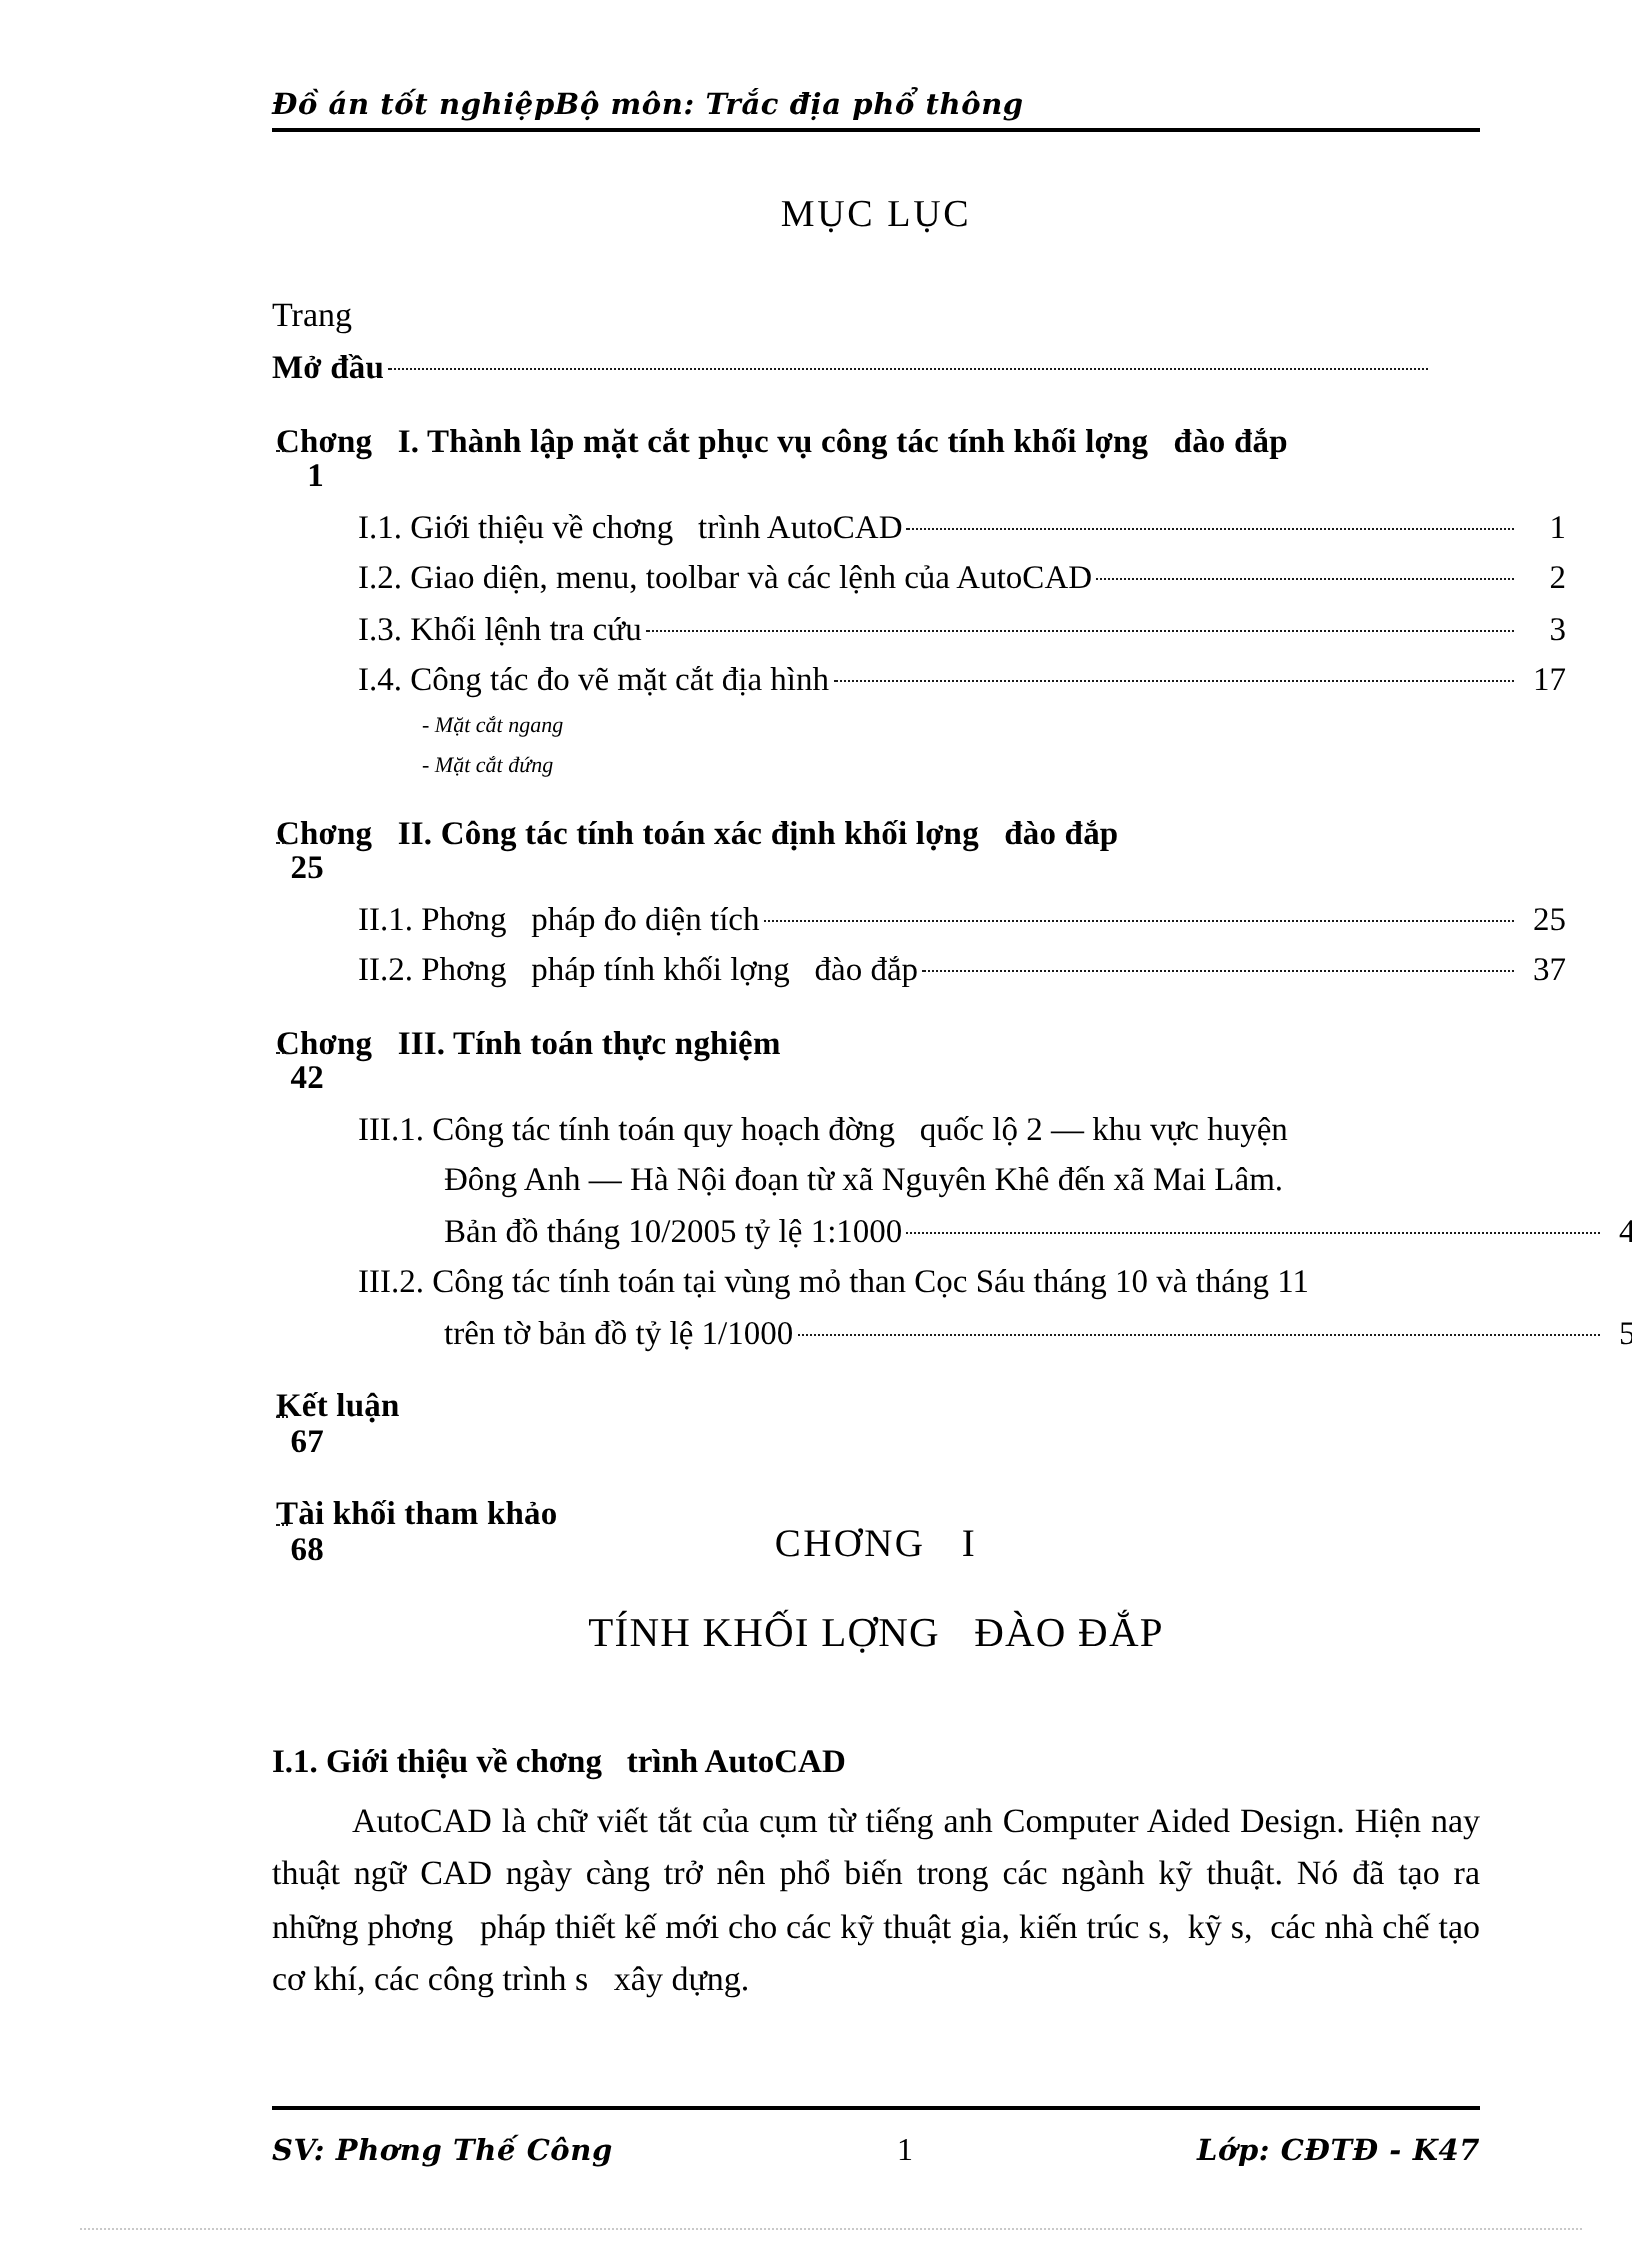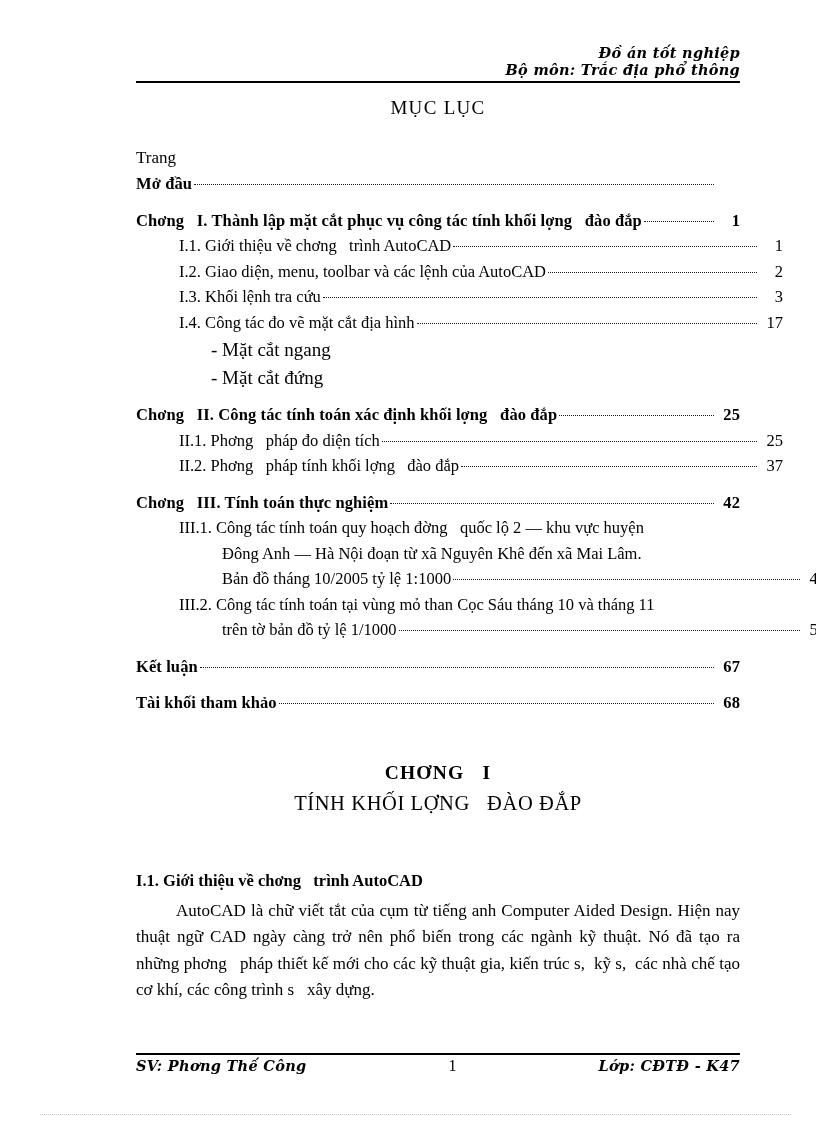--- a/index.html
+++ b/index.html
@@ -28,21 +28,20 @@
   
   .run-head {
     position: absolute;
     top: 44px;
     left: 0;
     width: 604px;
     display: flex;
     align-items: flex-end;
     border-bottom: 2.2px solid #000;
     padding-bottom: 3px;
-    flex-direction: column;
   }
   .script {
     font-family: "DejaVu Serif", "Liberation Serif", serif;
     font-style: italic;
     font-weight: bold;
     font-size: 14.5px;
     letter-spacing: 0.3px;
     white-space: nowrap;
   }
 
@@ -97,39 +96,38 @@
   }
   .toc-row .pageno {
     flex: 0 0 auto;
     text-align: right;
     width: 24px;
     white-space: pre;
   }
 
   .lvl0 { font-weight: bold; font-size: 16.5px; letter-spacing: 0.1px; }
   .lvl1 { padding-left: 43px; font-size: 16.5px; }
-  .lvl2 { padding-left: 75px; font-size: 19px; }
+  .lvl2 { padding-left: 75px; font-style: italic; font-size: 11px; }
   .cont { padding-left: 86px; font-size: 16.5px; }
-  .gap-top-md { margin-top: 20px; }
+  .gap-top-md { margin-top: 20px; flex-direction: column; }
   .no-leader .leader { border-bottom: none; }
 
   
   .chapter-head {
     position: absolute;
     top: 762px;
     left: 0;
     width: 604px;
     text-align: center;
   }
   .chapter-head .ch-line1 {
     font-size: 19.5px;
     letter-spacing: 1.2px;
-    margin-bottom: 8px;
-    white-space: pre;
-    font-weight: bold;
+    margin-bottom: 22px;
+    white-space: pre;
   }
   .chapter-head .ch-line2,
   .chapter-head .ch-line3 {
     font-size: 20.5px;
     letter-spacing: 0.6px;
     margin-bottom: 3px;
     white-space: pre;
   }
 
   
@@ -154,21 +152,21 @@
     white-space: pre-wrap;
   }
 
   
   .run-foot {
     position: absolute;
     top: 1053px;
     left: 0;
     width: 604px;
     border-top: 2.2px solid #000;
-    padding-top: 2px;
+    padding-top: 12px;
     display: flex;
     justify-content: space-between;
     align-items: baseline;
   }
   .run-foot .fpage {
     font-family: "Liberation Serif", serif;
     font-style: normal;
     font-weight: normal;
     font-size: 16px;
   }

